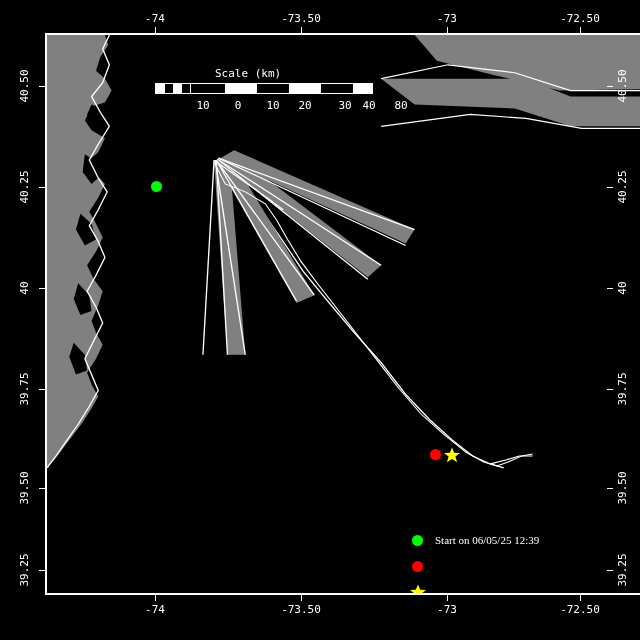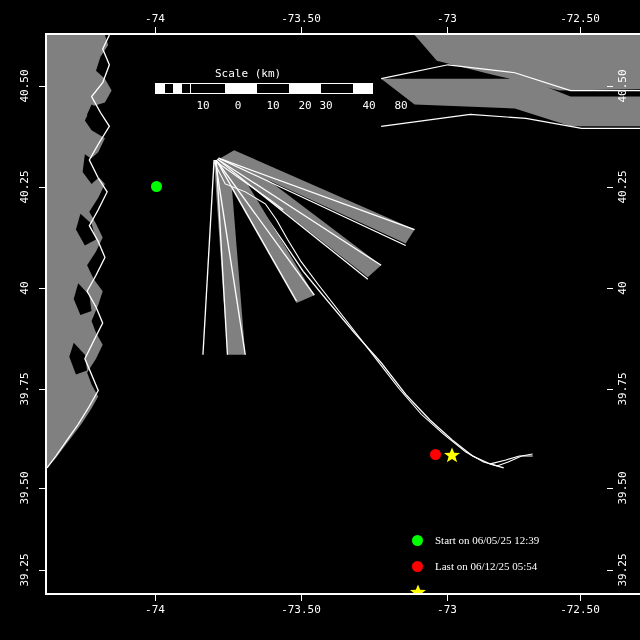--- a/index.html
+++ b/index.html
@@ -247,38 +247,37 @@
       <div class="scale-seg" style="left:18px; width:9px;"></div>
       <div class="scale-seg" style="left:35px; width:1px;"></div>
       <div class="scale-seg" style="left:70px; width:32px;"></div>
       <div class="scale-seg" style="left:134px;width:32px;"></div>
       <div class="scale-seg" style="left:198px;width:19px;"></div>
       <div class="scale-nums">
         <span class="scale-num" style="left:48px;">10</span>
         <span class="scale-num" style="left:83px;">0</span>
         <span class="scale-num" style="left:118px;">10</span>
         <span class="scale-num" style="left:150px;">20</span>
-        <span class="scale-num" style="left:171px;">30</span>
+        <span class="scale-num" style="left:190px;">30</span>
         <span class="scale-num" style="left:214px;">40</span>
         <span class="scale-num" style="left:246px;">80</span>
       </div>
     </div>
 
     <div class="legend">
       <div class="legend-row">
         <span class="legend-sym">
           <span class="dot" style="background:#00ff00;"></span>
         </span>
         <span class="legend-text">Start on 06/05/25 12:39</span>
       </div>
       <div class="legend-row">
         <span class="legend-sym">
           <span class="dot" style="background:#ff0000;"></span>
         </span>
-        <span class="legend-text">Last on 06/12/25 05:54</span>
       </div>
       <div class="legend-row">
         <span class="legend-sym">
           <svg class="star" viewBox="0 0 16 16">
             <polygon points="8,0.5 10.2,5.8 16,6.1 11.4,9.6 13.1,15.3 8,12 2.9,15.3 4.6,9.6 0,6.1 5.8,5.8" fill="#ffff00"></polygon>
           </svg>
         </span>
       </div>
     </div>
   </div>

